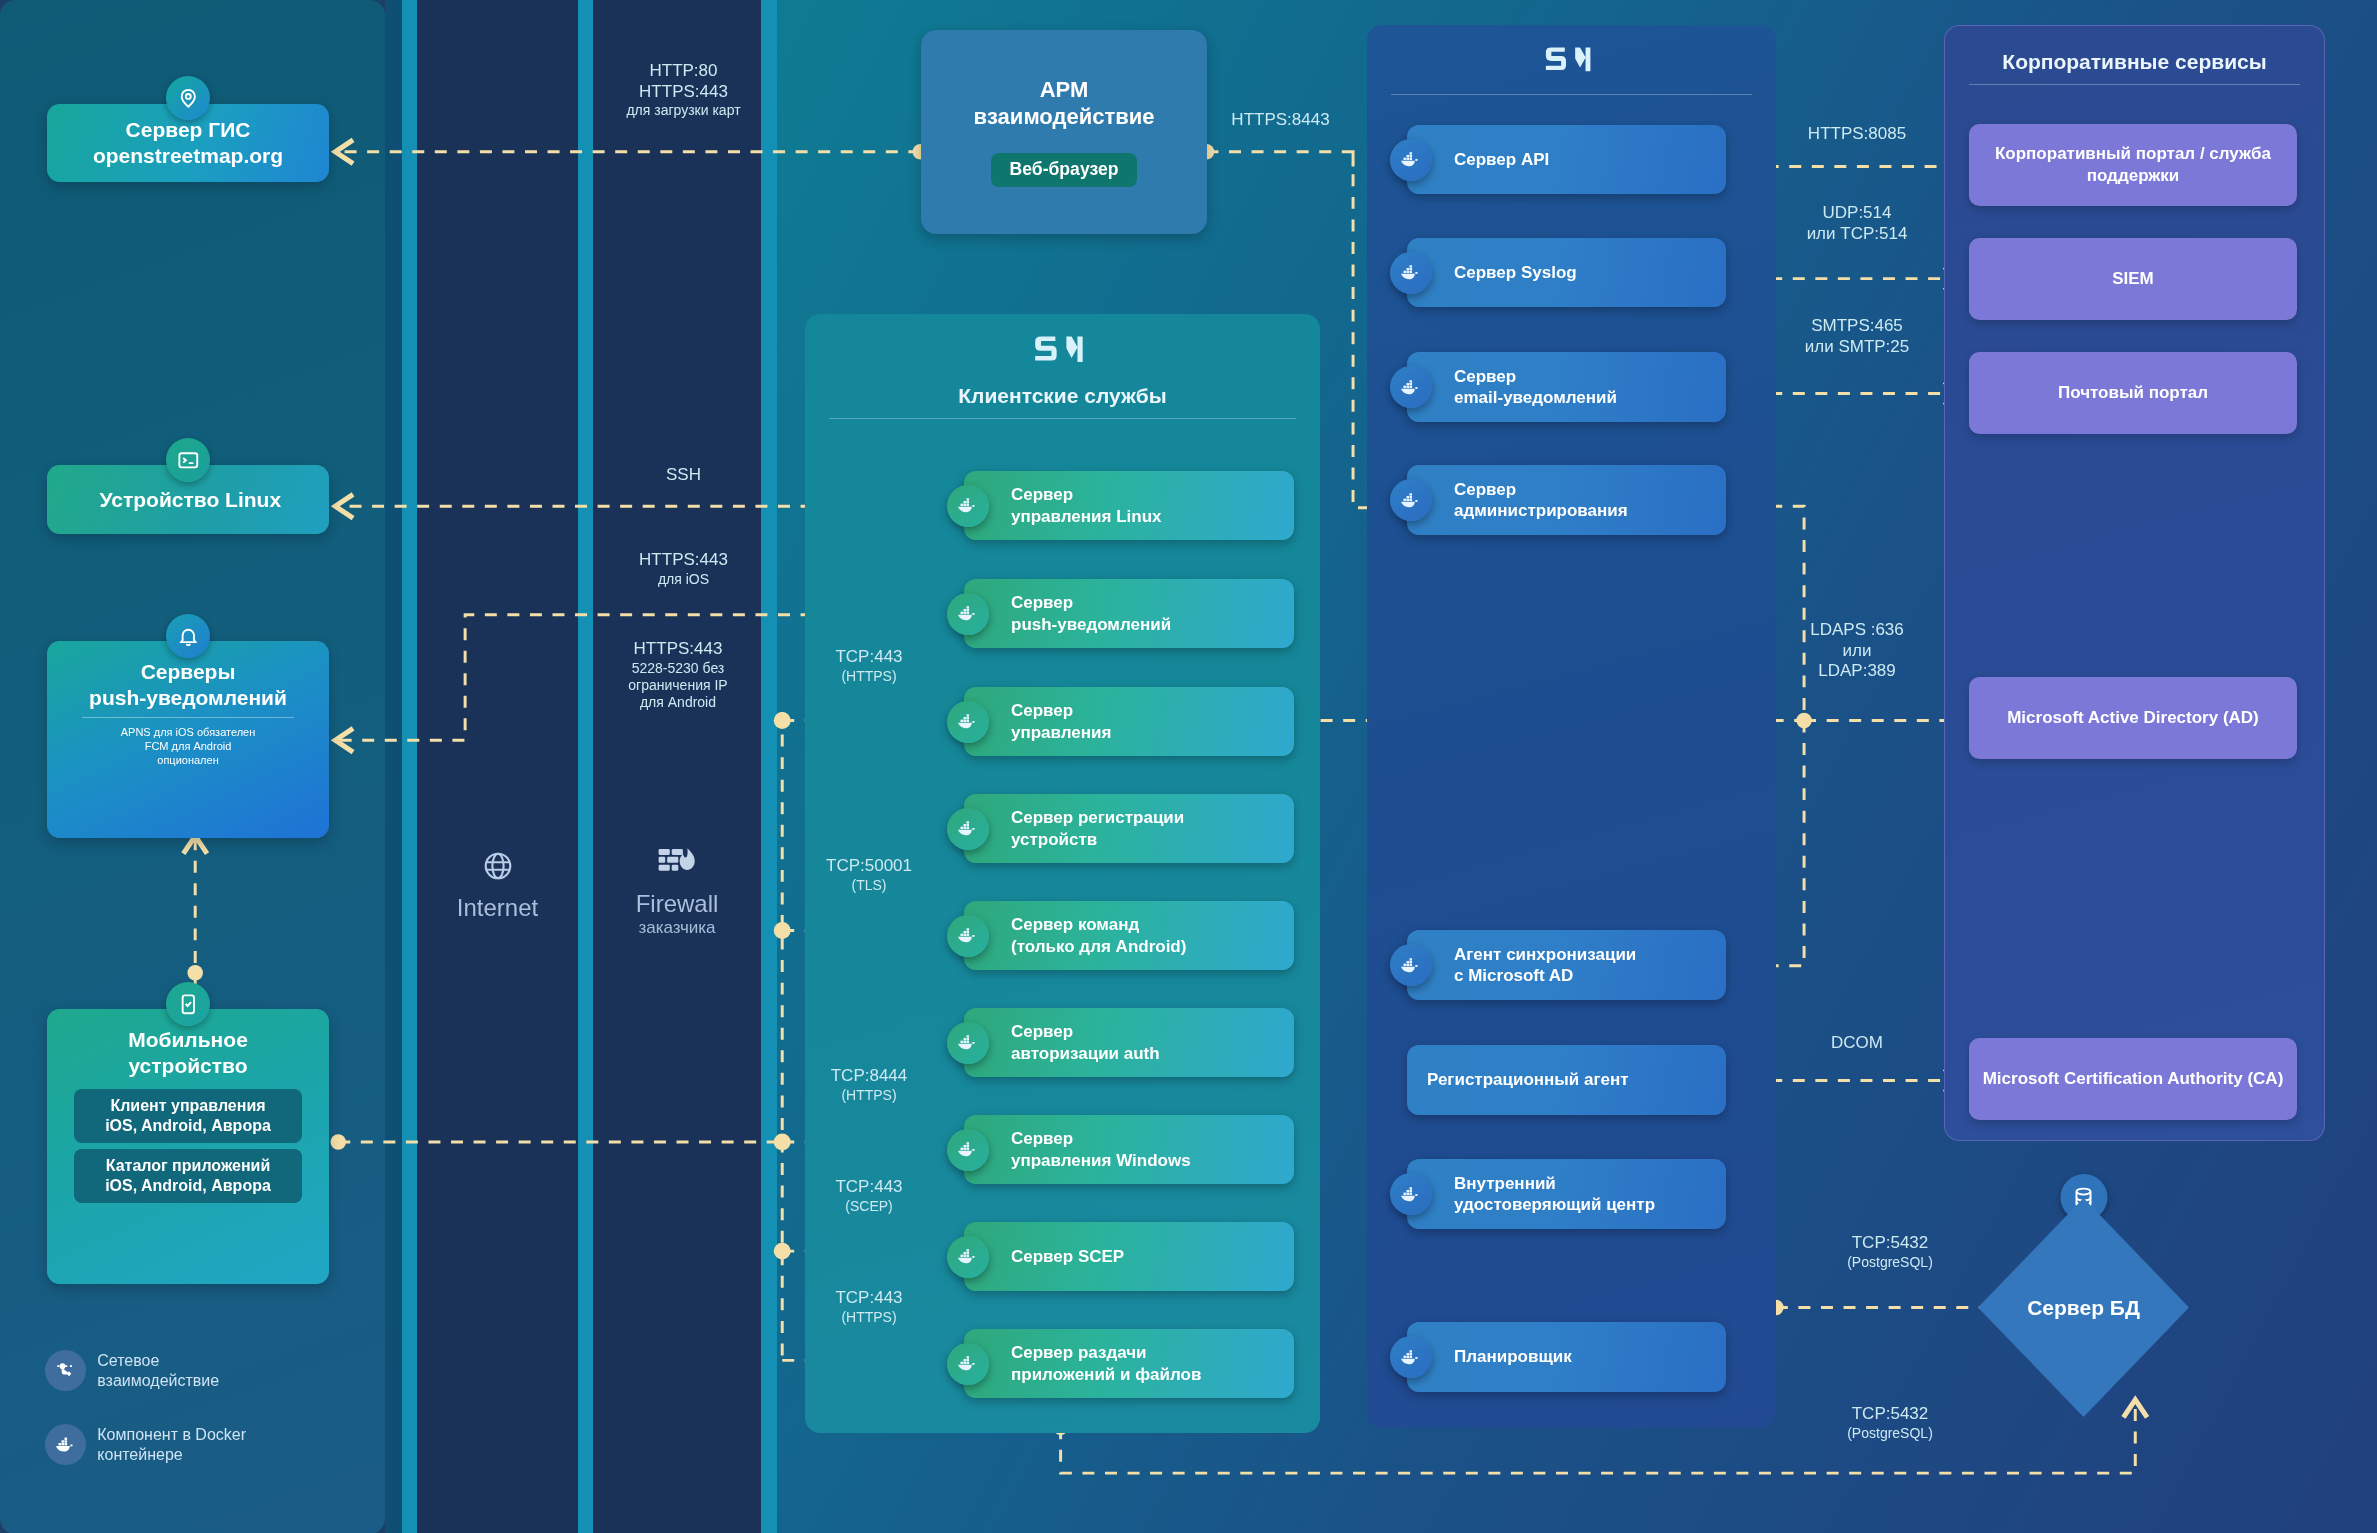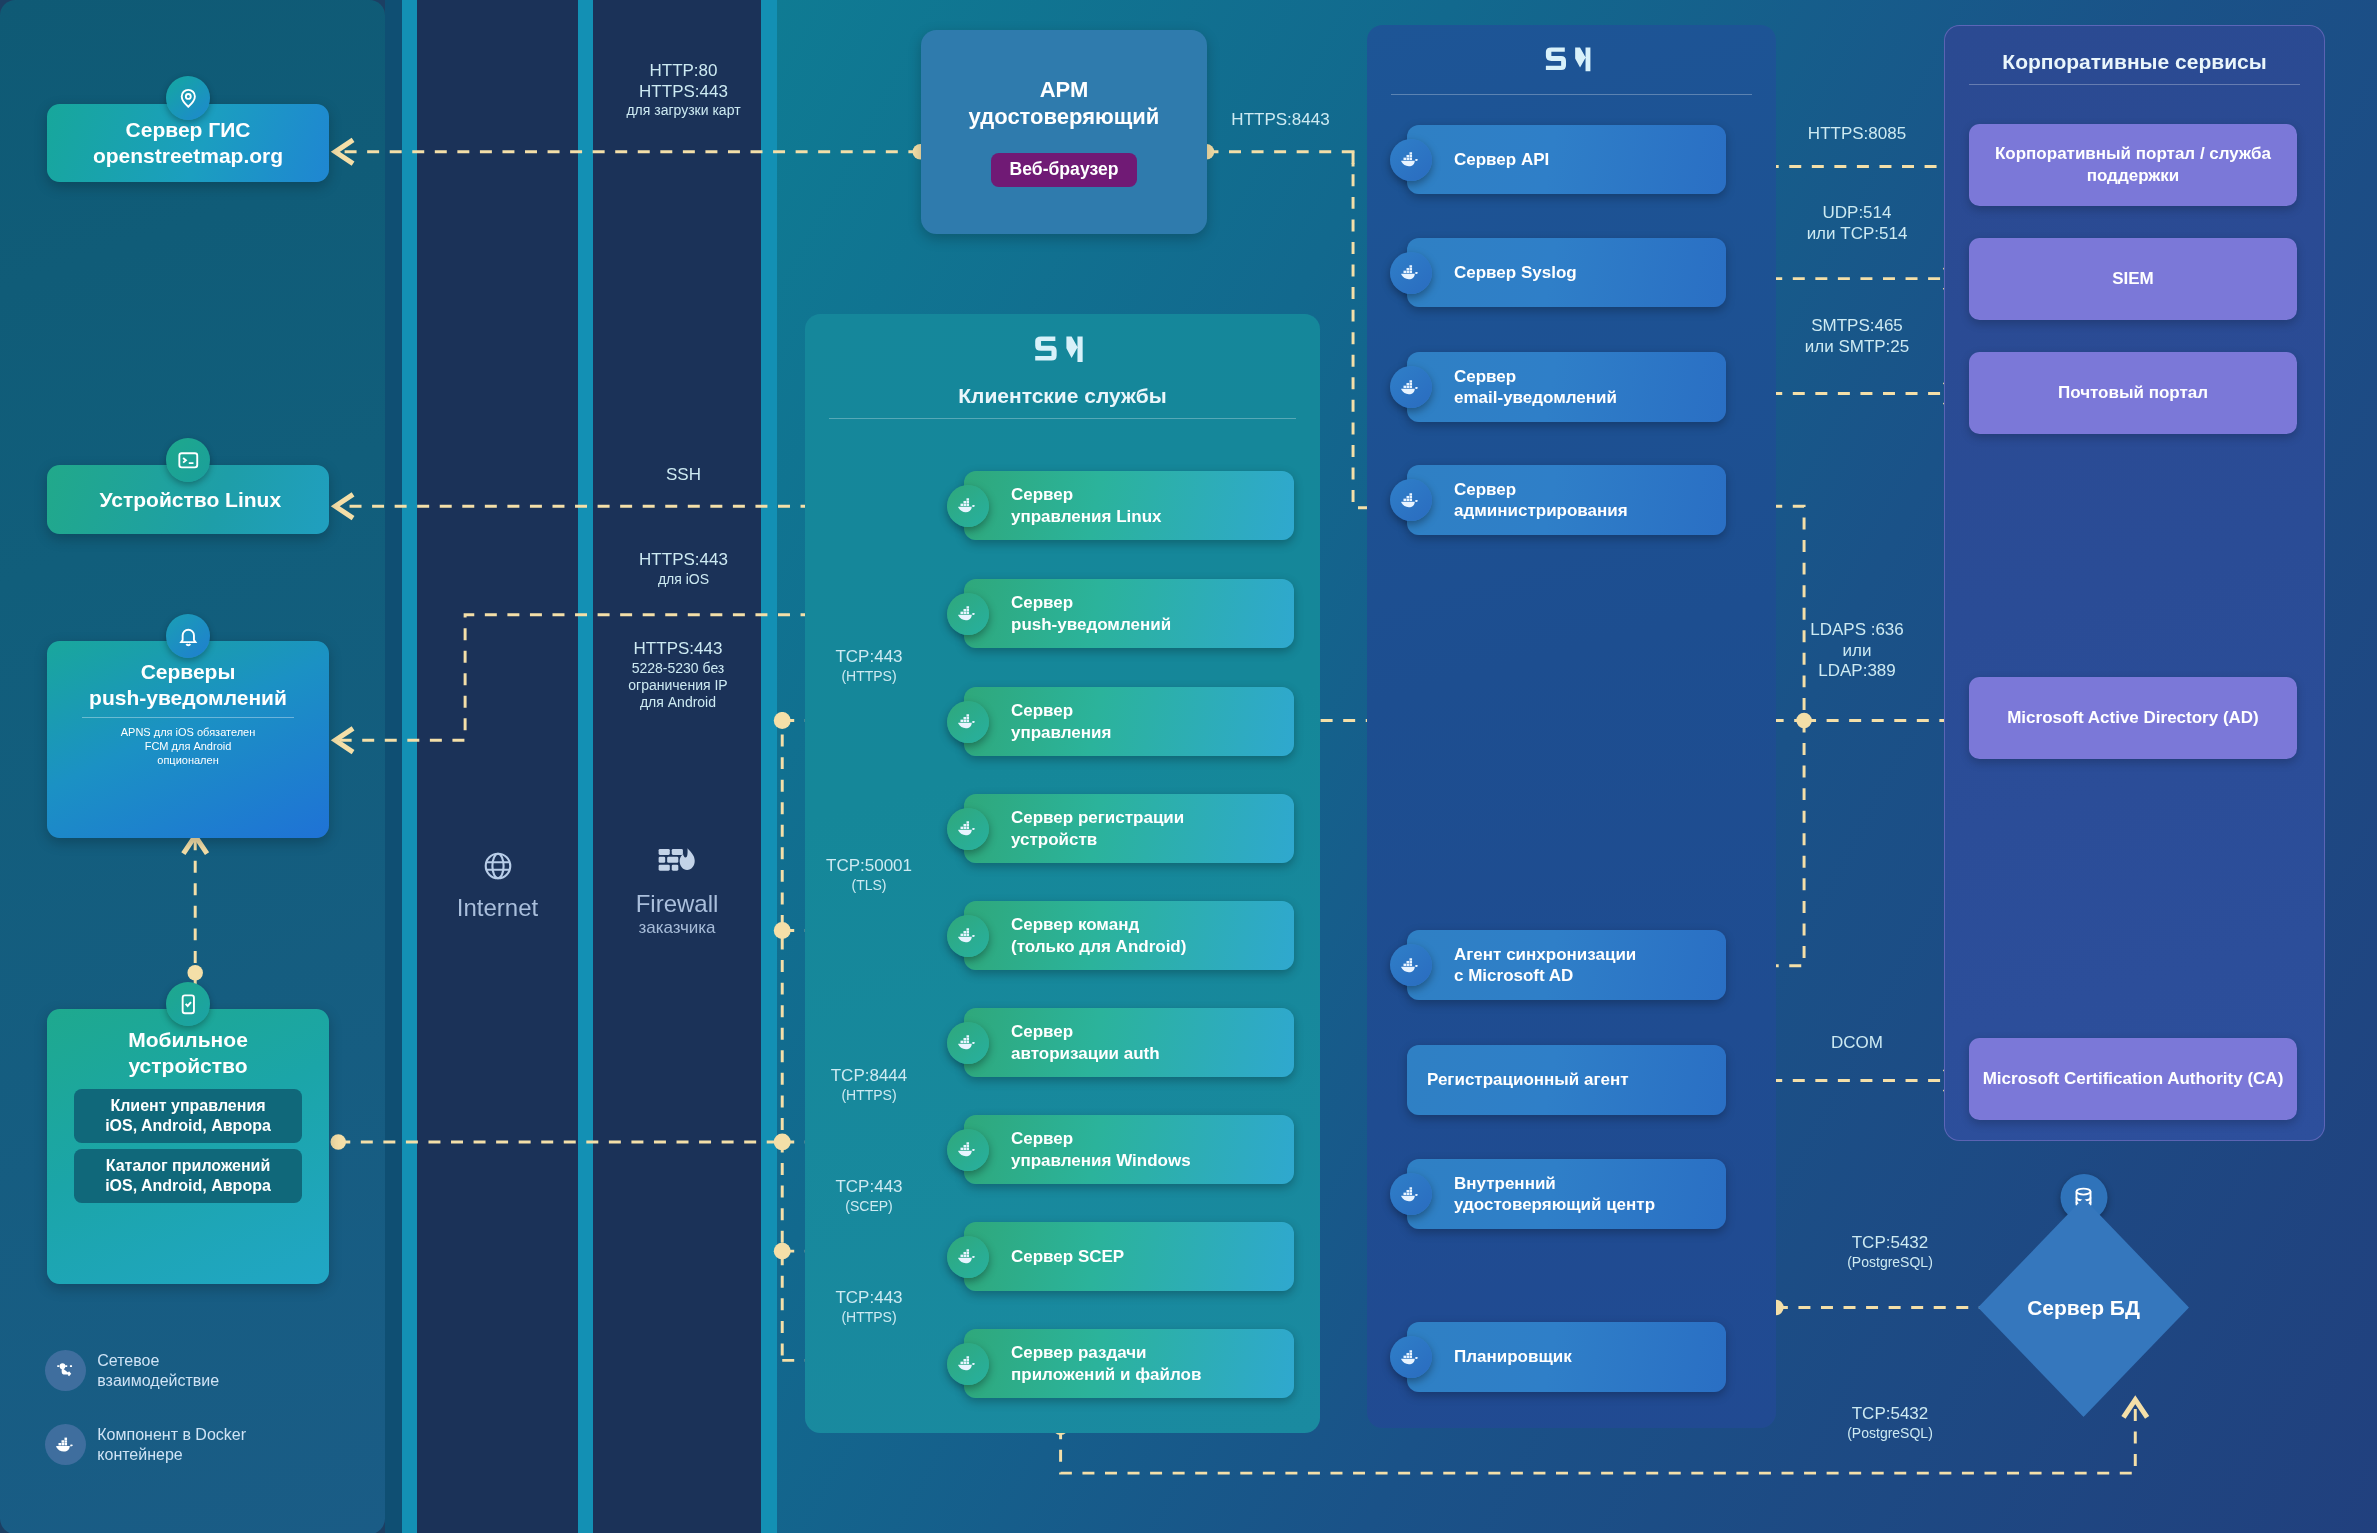--- a/index.html
+++ b/index.html
@@ -295,22 +295,22 @@
         <rect x="12" y="14" width="5" height="4.6" rx="1"></rect>
       <path d="M24 1.5c2.6 3 5.5 5.4 5.5 9.6 0 4-2.6 7-5.8 7s-5.7-3-5.7-7c0-2.3 1.4-4 2.6-5.4.2 1.6.9 2.8 1.9 2.8 1.2 0 1.8-1.6 1.5-7z"></path>
     </svg>
     <div class="t1">Firewall</div>
     <div class="t2">заказчика</div>
   </div>
 
   <div class="card" style="left:921px;top:30px;width:286px;height:204px;flex-direction:column;
        background:#2f7bad;border-radius:15.5px;font-size:22px;font-weight:600;">
     <span style="white-space:pre-line">АРМ
-удостоверяющий</span>
-    <div style="background:#701a75;border-radius:7.8px;padding:6.3px 18.3px;font-size:17.6px;margin-top:22px;">Веб-браузер</div>
+взаимодействие</span>
+    <div style="background:#0f766e;border-radius:7.8px;padding:6.3px 18.3px;font-size:17.6px;margin-top:22px;">Веб-браузер</div>
   </div>
 
   <div class="panel" style="left:805px;top:314px;width:515px;height:1119px;
        background:linear-gradient(165deg,#15879b 0%,#158799 40%,#1a8aa0 100%);">
     <div style="padding-top:18.3px;">
       <svg class="sm-logo" width="65" height="39" viewBox="0 0 100 60">
         <path d="M8 14 q0-7 9-7 h22 v7 h-22 v7 h16 q8 0 8 8 v7 q0 8-8 8 h-25 v-7 h25 v-8 h-16 q-9 0-9-8z
                  M56 7 h8 l9 16 v-16 h8 v39 h-8 v-22 l-9 16 l-8-15z" fill="#d8f1fa"></path>
       </svg>
     </div>

